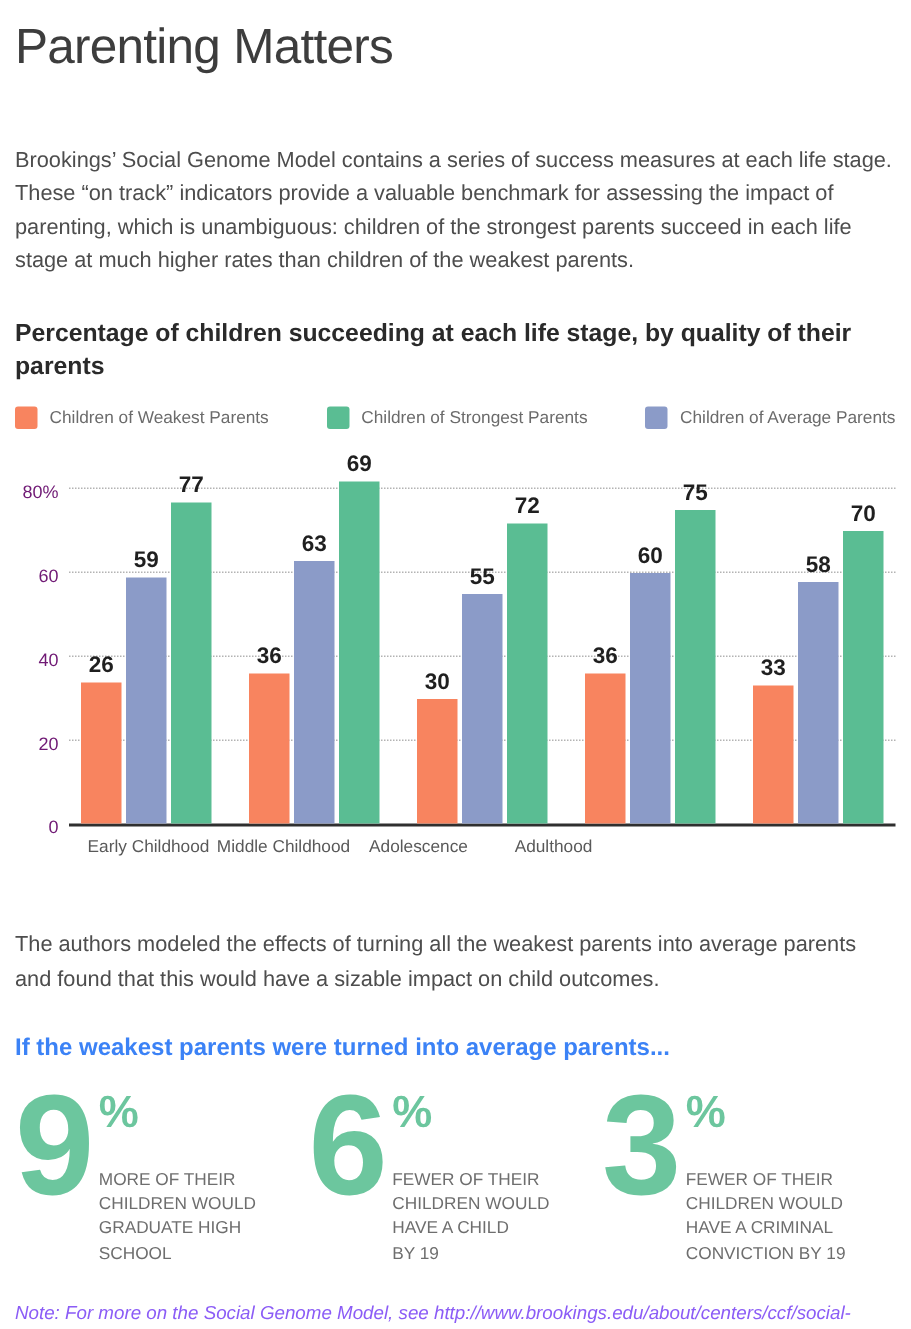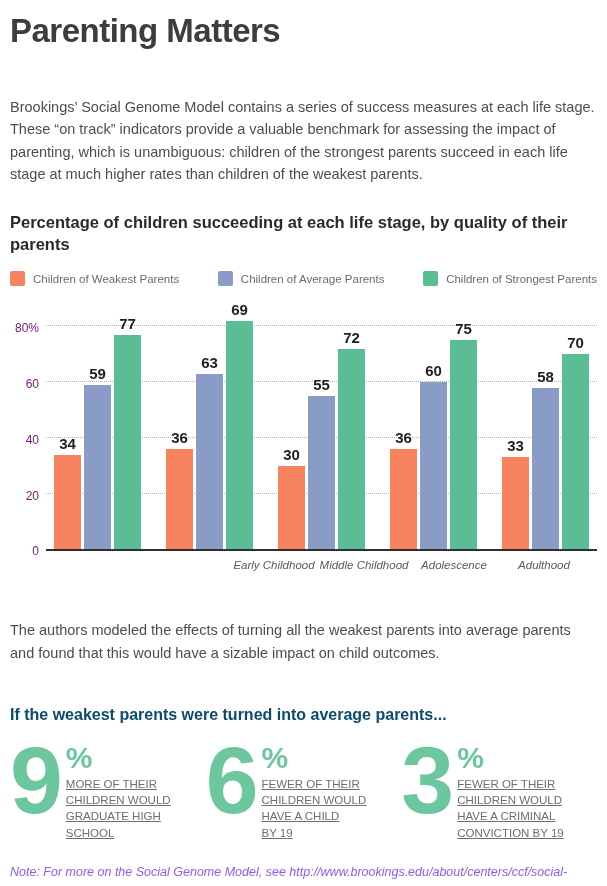--- a/index.html
+++ b/index.html
@@ -6,21 +6,21 @@
   html, body { background: #ffffff; }
   body {
     width: 607px;
     font-family: "Liberation Sans", "DejaVu Sans", sans-serif;
     color: #4d4d4d;
   }
   .container { width: 607px; padding: 10px 10px 14px 10px; }
 
   .page-title {
     font-size: 33px;
-    font-weight: 700;
+    font-weight: 400;
     color: #3d3d3d;
     letter-spacing: -0.5px;
     margin: 2px 0 12px 0;
   }
   .intro, .analysis {
     font-size: 14.5px;
     line-height: 1.55;
     color: #4d4d4d;
     margin-top: 46px;
   }
@@ -50,43 +50,43 @@
     display: flex; align-items: flex-end; justify-content: space-between;
     padding: 0 8px;
     border-bottom: 2px solid #2f2f2f;
   }
   .gridline { position: absolute; left: 0; right: 0; border-top: 1px dotted #b3b3b3; z-index: 0; }
   .bar-group { display: flex; align-items: flex-end; gap: 3px; position: relative; z-index: 1; }
   .bar-wrap { display: flex; flex-direction: column; align-items: center; justify-content: flex-end; }
   .bar-value { font-size: 15px; font-weight: 700; color: #1f1f1f; margin-bottom: 3px; }
   .bar { width: 27px; }
 
-  .x-labels { display: flex; justify-content: flex-end; padding: 0 8px; font-style: italic; }
+  .x-labels { display: flex; justify-content: flex-start; padding: 0 8px; }
   .x-label {
     width: 90px; text-align: center; font-size: 11.5px; color: #595959;
     line-height: 1.3; margin-top: 7px;
   }
 
   .analysis { }
 
   .impact-heading {
-    font-size: 16px; font-weight: 700; color: #0c4a6e; margin-top: 42px;
+    font-size: 16px; font-weight: 700; color: #3b82f6; margin-top: 26px;
   }
 
   .stats { display: flex; margin-top: 18px; }
   .stat { flex: 1; display: flex; align-items: flex-start; }
   .stat-num {
     font-size: 95px; font-weight: 700; line-height: 0.8;
     color: #6cc69e; letter-spacing: -4px;
   }
   .stat-side { margin-left: 7px; padding-top: 1px; }
   .stat-pct { font-size: 30px; font-weight: 700; color: #6cc69e; line-height: 1; }
   .stat-label {
-    margin-top: 3px; font-size: 11.5px; color: #6e6e6e;
-    line-height: 1.4; white-space: pre-line; text-decoration: underline;
+    margin-top: 22px; font-size: 11.5px; color: #6e6e6e;
+    line-height: 1.4; white-space: pre-line;
   }
 
   .note {
     margin-top: 22px; font-size: 12.5px; font-style: italic;
     color: #8b5cf6; line-height: 1.55;
   }
 
   .logo {
     text-align: right;
     font-family: "Liberation Serif", "DejaVu Serif", serif;
@@ -106,46 +106,46 @@
   <p class="intro">Brookings’ Social Genome Model contains a series of success measures at each life stage. These “on track” indicators provide a valuable benchmark for assessing the impact of parenting, which is unambiguous: children of the strongest parents succeed in each life stage at much higher rates than children of the weakest parents.</p>
 
   <h2 class="chart-heading">Percentage of children succeeding at each life stage, by quality of their parents</h2>
 
   <div class="legend">
     <div class="legend-item">
       <span class="legend-swatch" style="background: rgb(248, 132, 95);"></span>
       <span class="legend-label">Children of Weakest Parents</span>
     </div>
     <div class="legend-item">
+      <span class="legend-swatch" style="background: rgb(90, 189, 147);"></span>
+      <span class="legend-label">Children of Strongest Parents</span>
+    </div>
+    <div class="legend-item">
       <span class="legend-swatch" style="background: rgb(139, 155, 200);"></span>
       <span class="legend-label">Children of Average Parents</span>
-    </div>
-    <div class="legend-item">
-      <span class="legend-swatch" style="background: rgb(90, 189, 147);"></span>
-      <span class="legend-label">Children of Strongest Parents</span>
     </div>
   </div>
 
   <div class="chart">
     <div class="y-axis" id="yaxis">
         <div class="ytick" style="bottom: -7px;">0</div>
         <div class="ytick" style="bottom: 48.8px;">20</div>
         <div class="ytick" style="bottom: 104.6px;">40</div>
         <div class="ytick" style="bottom: 160.4px;">60</div>
         <div class="ytick" style="bottom: 216.2px;">80%</div>
       </div>
     <div class="plot-wrap">
       <div class="plot" id="plot">
           <div class="gridline" style="bottom: 55.8px;"></div>
           <div class="gridline" style="bottom: 111.6px;"></div>
           <div class="gridline" style="bottom: 167.4px;"></div>
           <div class="gridline" style="bottom: 223.2px;"></div>
           <div class="bar-group">
             <div class="bar-wrap">
-              <div class="bar-value">34</div>
+              <div class="bar-value">26</div>
               <div class="bar" style="height: 94.86px; background: rgb(248, 132, 95);"></div>
             </div>
             <div class="bar-wrap">
               <div class="bar-value">59</div>
               <div class="bar" style="height: 164.61px; background: rgb(139, 155, 200);"></div>
             </div>
             <div class="bar-wrap">
               <div class="bar-value">77</div>
               <div class="bar" style="height: 214.83px; background: rgb(90, 189, 147);"></div>
             </div>

